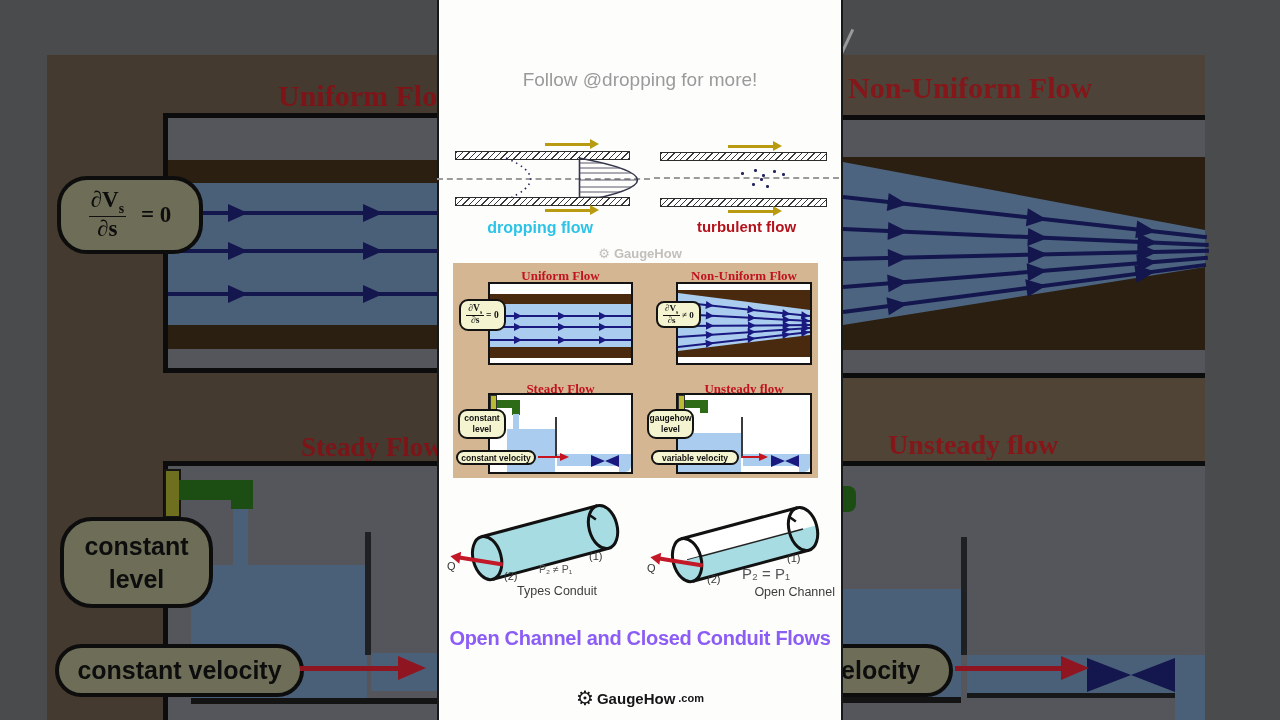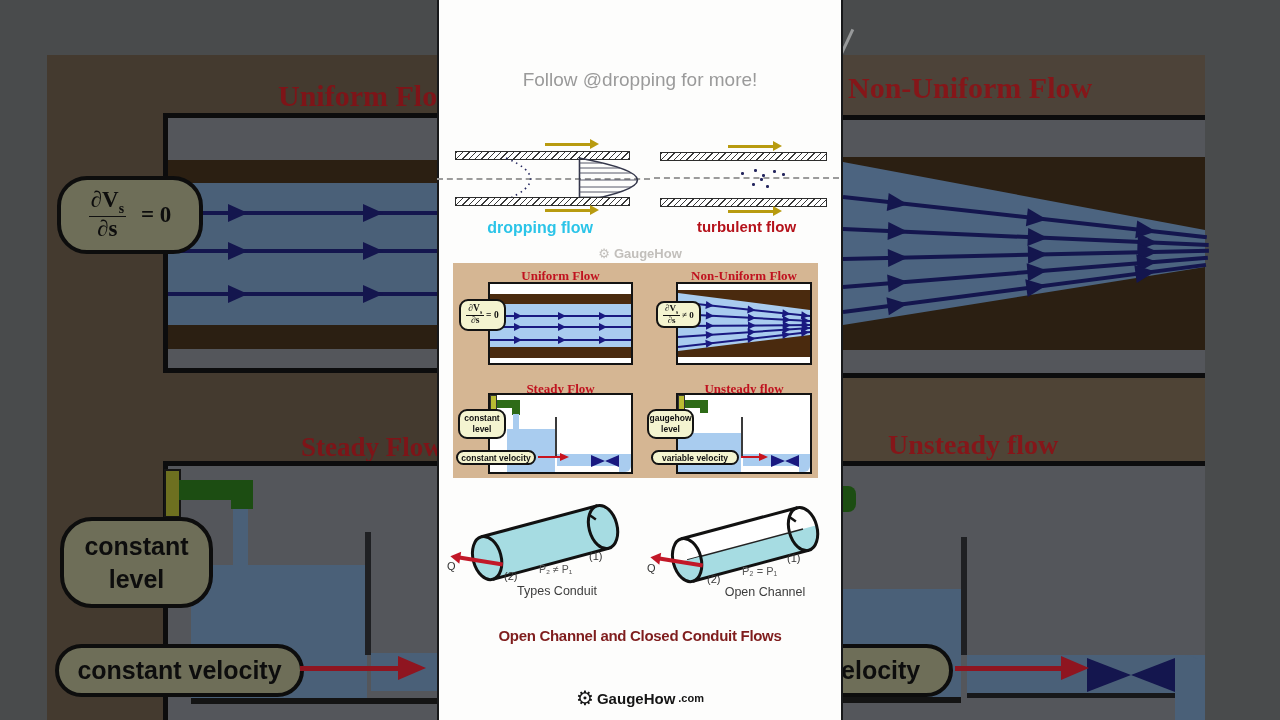--- a/index.html
+++ b/index.html
@@ -384,26 +384,26 @@
           <line x1="20" y1="40" x2="140" y2="40" stroke="#222" stroke-width="1.5"></line>
           <path d="M6,40 A14,22 0 0 0 34,40 Z" fill="#A6DCE2"></path>
           <ellipse cx="20" cy="40" rx="14" ry="22" fill="none" stroke="#111" stroke-width="3"></ellipse>
         </g>
       </svg>
       <div class="qarrow" style="left:14px;top:60px;width:44px;transform:rotate(9deg)">
           <span class="tip"></span>
         </div>
       <div class="a qlabel" style="left:2px;top:62px">Q</div>
       <div class="a qlabel" style="left:62px;top:73px">(2)</div>
-      <div class="a" style="left:97px;top:65px;font-size:11px;color:#555">P₂ = P₁</div>
+      <div class="a" style="left:97px;top:65px;font-size:15px;color:#555">P₂ = P₁</div>
       <div class="a qlabel" style="left:142px;top:52px">(1)</div>
-      <div class="a" style="left:50px;top:85px;width:140px;text-align:center;font-size:12.5px;color:#3d3d3d">Open Channel</div>
-    </div>
-
-    <div class="a" style="left:0;top:627px;width:406px;text-align:center;font-weight:bold;font-size:15px;letter-spacing:-.3px;color:#7f1d1d">Open Channel and Closed Conduit Flows</div>
+      <div class="a" style="left:50px;top:85px;width:140px;text-align:right;font-size:12.5px;color:#3d3d3d">Open Channel</div>
+    </div>
+
+    <div class="a" style="left:0;top:627px;width:406px;text-align:center;font-weight:bold;font-size:20px;letter-spacing:-.3px;color:#8b5cf6">Open Channel and Closed Conduit Flows</div>
 
     <div class="a" style="left:0;top:686px;width:406px;display:flex;justify-content:center;align-items:center;gap:3px;color:#151515">
       <span style="font-size:20px">⚙</span>
       <span style="font-size:15px;font-weight:bold">GaugeHow</span>
       <span style="font-size:11px;font-weight:bold">.com</span>
     </div>
   </div>
 
 </div>
 

